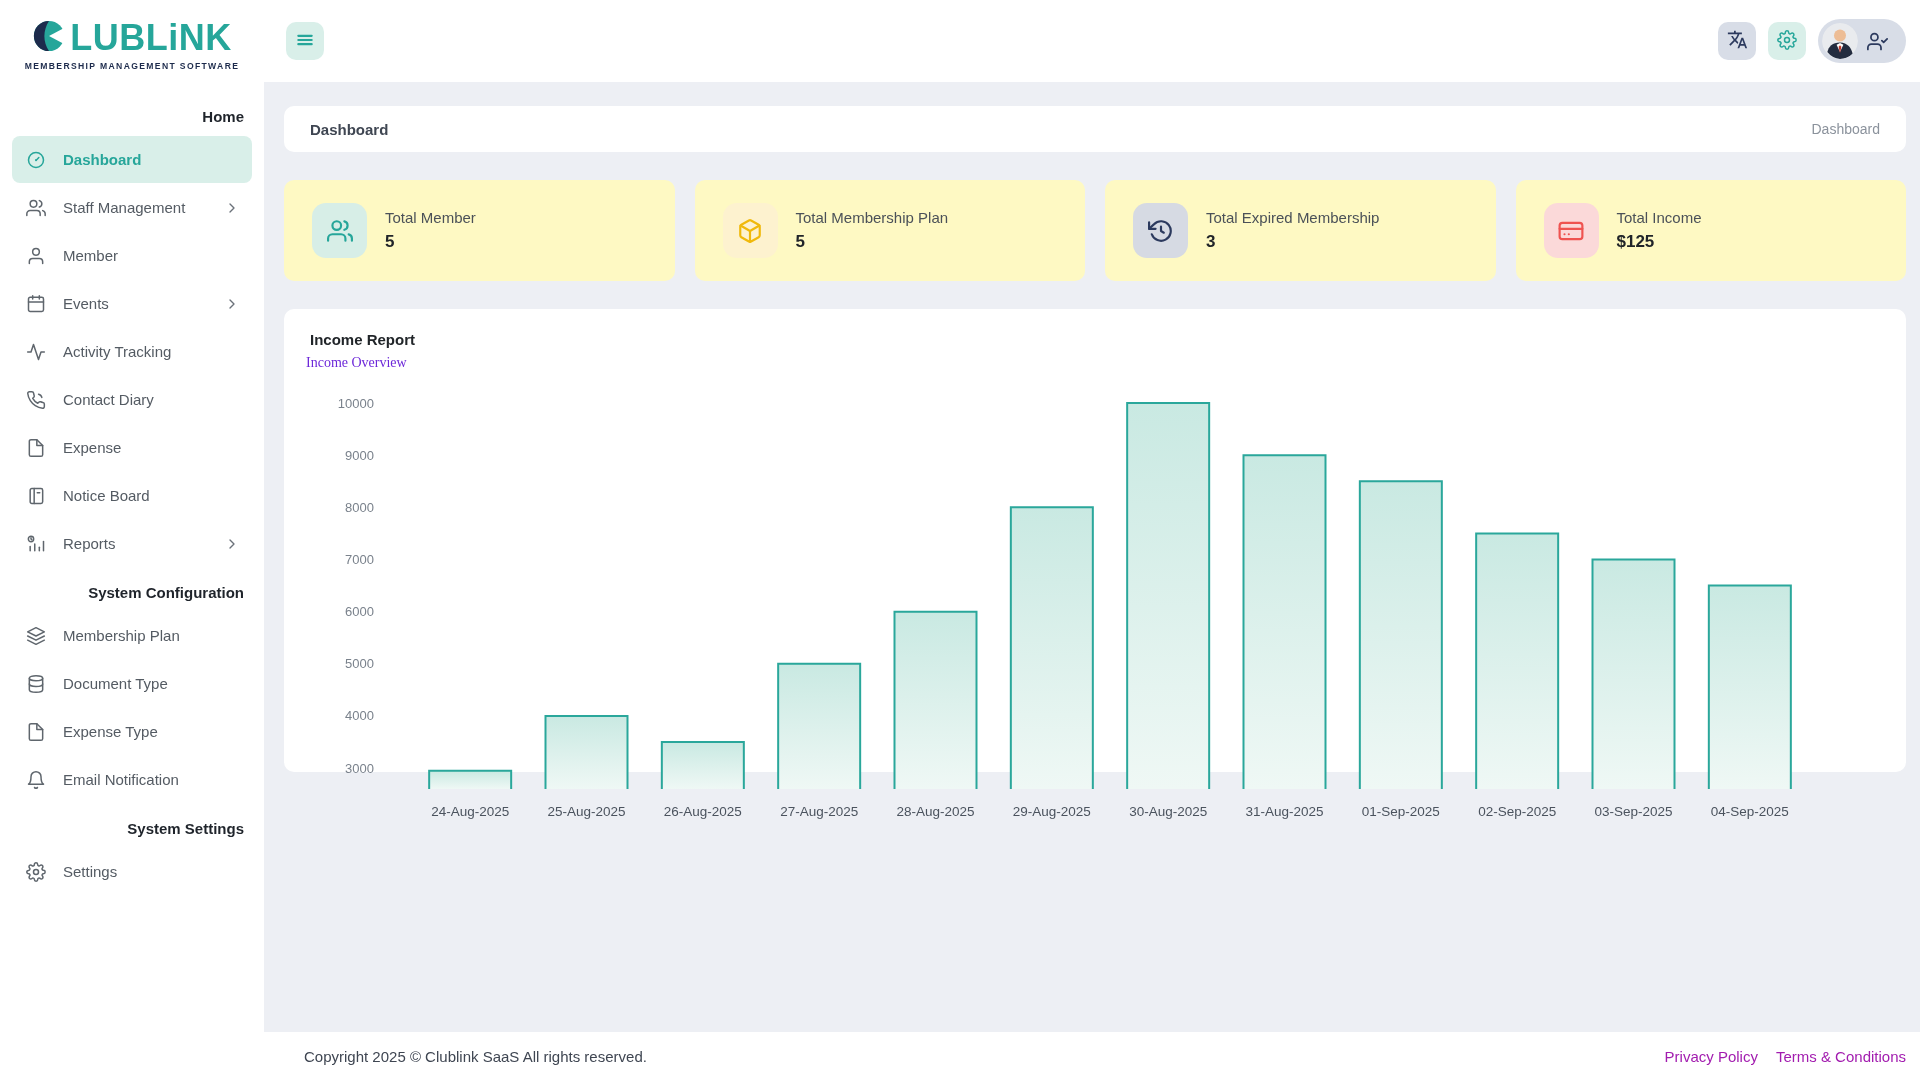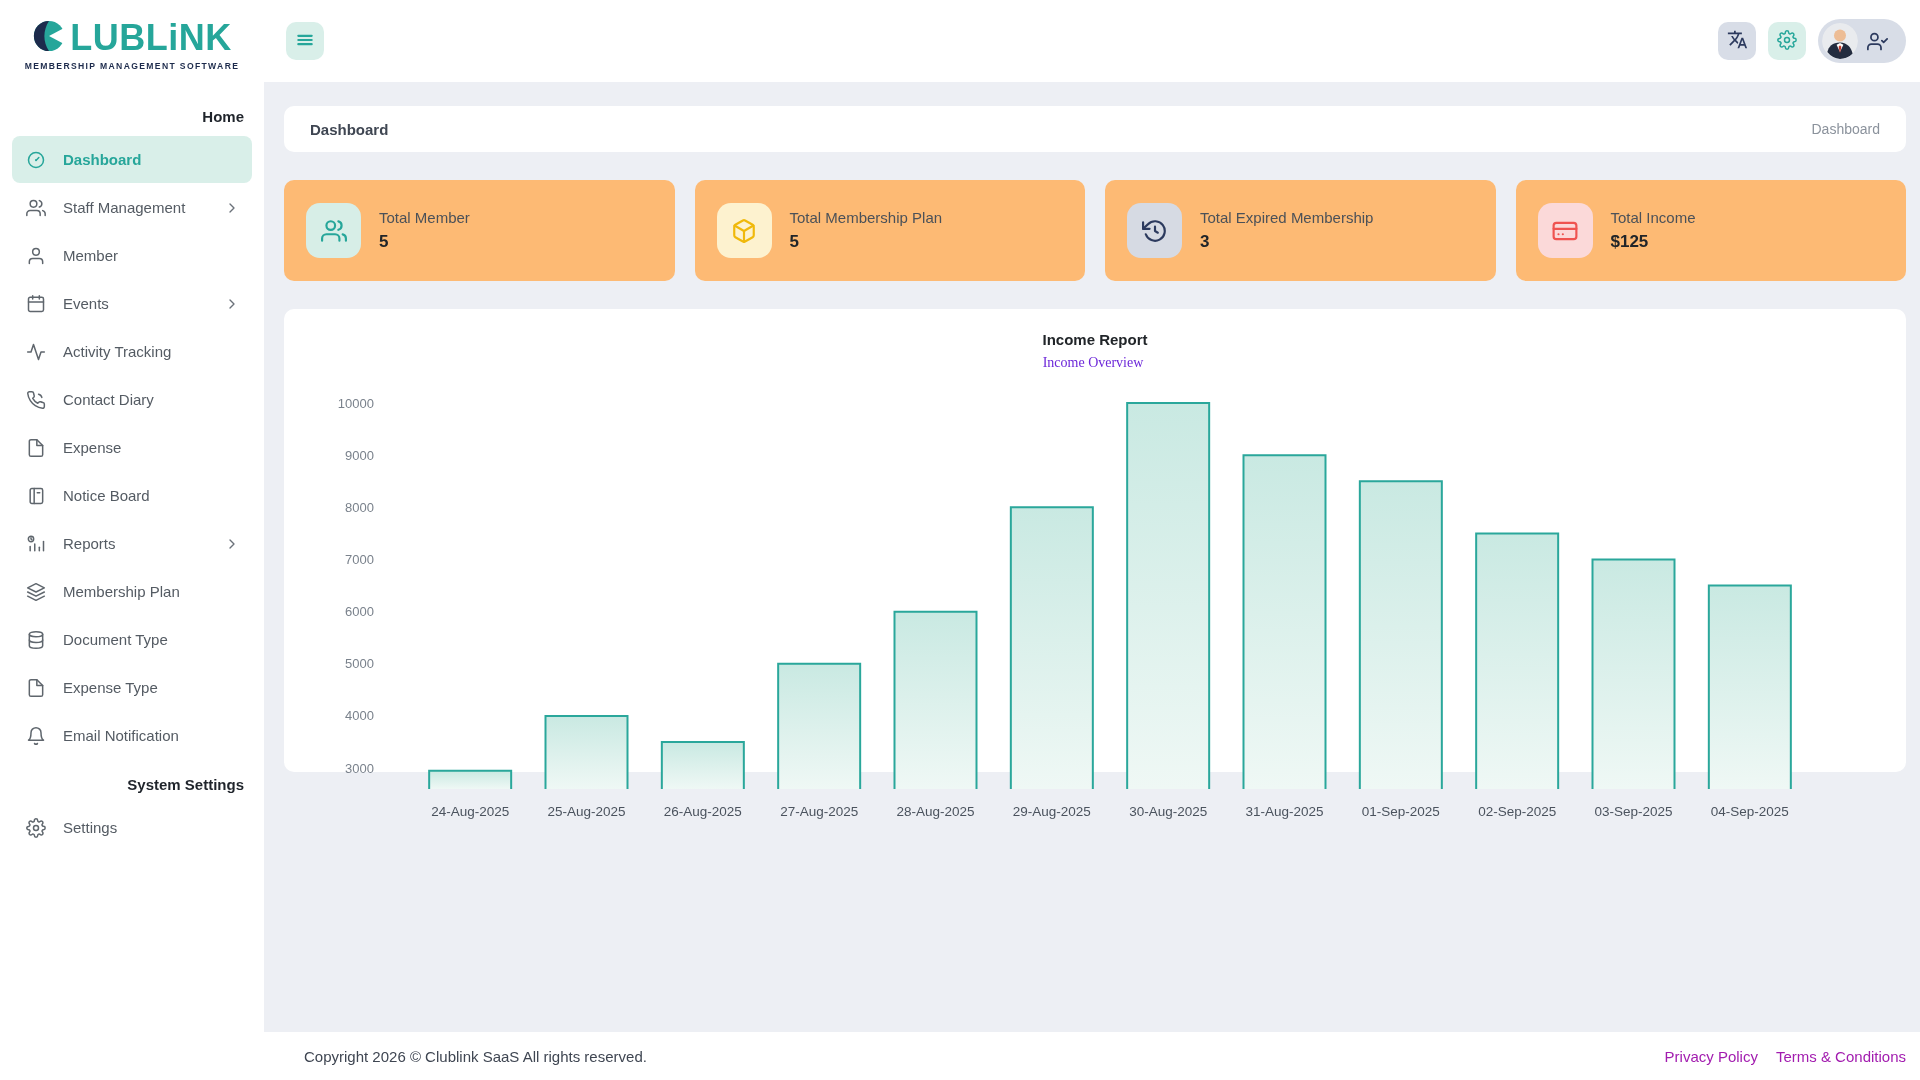--- a/index.html
+++ b/index.html
@@ -41,28 +41,28 @@
   .user-check { margin-left:9px; width:21px; height:21px; color:#2c3a5e; }
   .user-check svg { width:21px; height:21px; }
 
   .content { flex:1; background:#edeff4; padding:24px 14px 0 20px; }
 
   .breadcrumb-bar { background:#ffffff; border-radius:10px; height:46px; display:flex; align-items:center; justify-content:space-between; padding:0 26px; }
   .breadcrumb-title { font-size:15px; font-weight:700; color:#3f4652; }
   .breadcrumb-path { font-size:14px; color:#8b929c; }
 
   .stats-row { display:flex; gap:20px; margin-top:28px; }
-  .stat-card { flex:1; background:#fdba74; border-radius:10px; height:101px; display:flex; align-items:center; padding:0 22px; }
+  .stat-card { flex:1; background:#fef9c3; border-radius:10px; height:101px; display:flex; align-items:center; padding:0 28px; }
   .stat-icon { width:55px; height:55px; border-radius:14px; display:flex; align-items:center; justify-content:center; }
   .stat-icon svg { width:26px; height:26px; }
   .stat-texts { margin-left:18px; }
   .stat-label { font-size:15px; color:#4b5158; }
   .stat-value { font-size:17px; font-weight:700; color:#212529; margin-top:6px; }
 
-  .chart-card { background:#ffffff; border-radius:10px; margin-top:28px; height:463px; padding:22px 26px 0 16px;text-align:center; }
+  .chart-card { background:#ffffff; border-radius:10px; margin-top:28px; height:463px; padding:22px 26px 0 16px; }
   .chart-title { font-size:15px; font-weight:700; color:#212529; margin-left:10px; }
   .chart-subtitle { font-size:14px; color:#6d28d9; margin-top:7px; margin-left:6px;font-family:Liberation Serif, serif; }
   .chart-svg { width:100%; height:470px; margin-top:14px; display:block; }
   .tick-label { fill:#7a828c; font-size:13px; font-family:"Liberation Sans",sans-serif; }
   .x-label { fill:#4b535e; font-size:13.5px; font-family:"Liberation Sans",sans-serif; }
 
   .footer { height:48px; background:#ffffff; display:flex; align-items:center; justify-content:space-between; padding:0 14px 0 40px; }
   .footer-copy { font-size:15px; color:#3f4652; }
   .footer-links { display:flex; gap:18px; }
   .footer-link { font-size:15px; color:#a21caf; cursor:pointer; }
@@ -180,20 +180,21 @@
               <line x1="10.5" y1="20" x2="10.5" y2="12"></line>
               <line x1="16" y1="20" x2="16" y2="16"></line>
               <line x1="21" y1="20" x2="21" y2="9"></line>
             </svg>
           </span>
           <span class="nav-text">Reports</span>
           <span class="nav-chevron"><svg viewBox="0 0 24 24" fill="none" stroke="currentColor" stroke-width="2" stroke-linecap="round" stroke-linejoin="round">
               <polyline points="9 18 15 12 9 6"></polyline>
             </svg></span>
         </div>
+        <div class="nav-label">System Configuration</div>
         <div class="nav-item">
           <span class="nav-icon">
             <svg viewBox="0 0 24 24" fill="none" stroke="currentColor" stroke-width="1.8" stroke-linecap="round" stroke-linejoin="round">
               <polygon points="12 2 2 7 12 12 22 7 12 2"></polygon>
               <polyline points="2 12 12 17 22 12"></polyline>
               <polyline points="2 17 12 22 22 17"></polyline>
             </svg>
           </span>
           <span class="nav-text">Membership Plan</span>
         </div>
@@ -404,21 +405,21 @@
             <text x="1323.5" y="431" text-anchor="middle" class="x-label">03-Sep-2025</text>
             <rect x="1398.8333333333333" y="200.56756756756758" width="82" height="203.43243243243242" fill="url(#barGrad)"></rect>
             <path d="M 1398.8333333333333 404 L 1398.8333333333333 200.56756756756758 L 1480.8333333333333 200.56756756756758 L 1480.8333333333333 404" fill="none" stroke="#2aa79b" stroke-width="2"></path>
             <text x="1439.8333333333333" y="431" text-anchor="middle" class="x-label">04-Sep-2025</text>
           </svg>
       </div>
 
     </div>
 
     <footer class="footer">
-      <span class="footer-copy">Copyright 2026 © Clublink SaaS All rights reserved.</span>
+      <span class="footer-copy">Copyright 2025 © Clublink SaaS All rights reserved.</span>
       <div class="footer-links">
           <span class="footer-link">Privacy Policy</span>
           <span class="footer-link">Terms &amp; Conditions</span>
         </div>
     </footer>
 
   </div>
 </div>
 
 </body></html>

